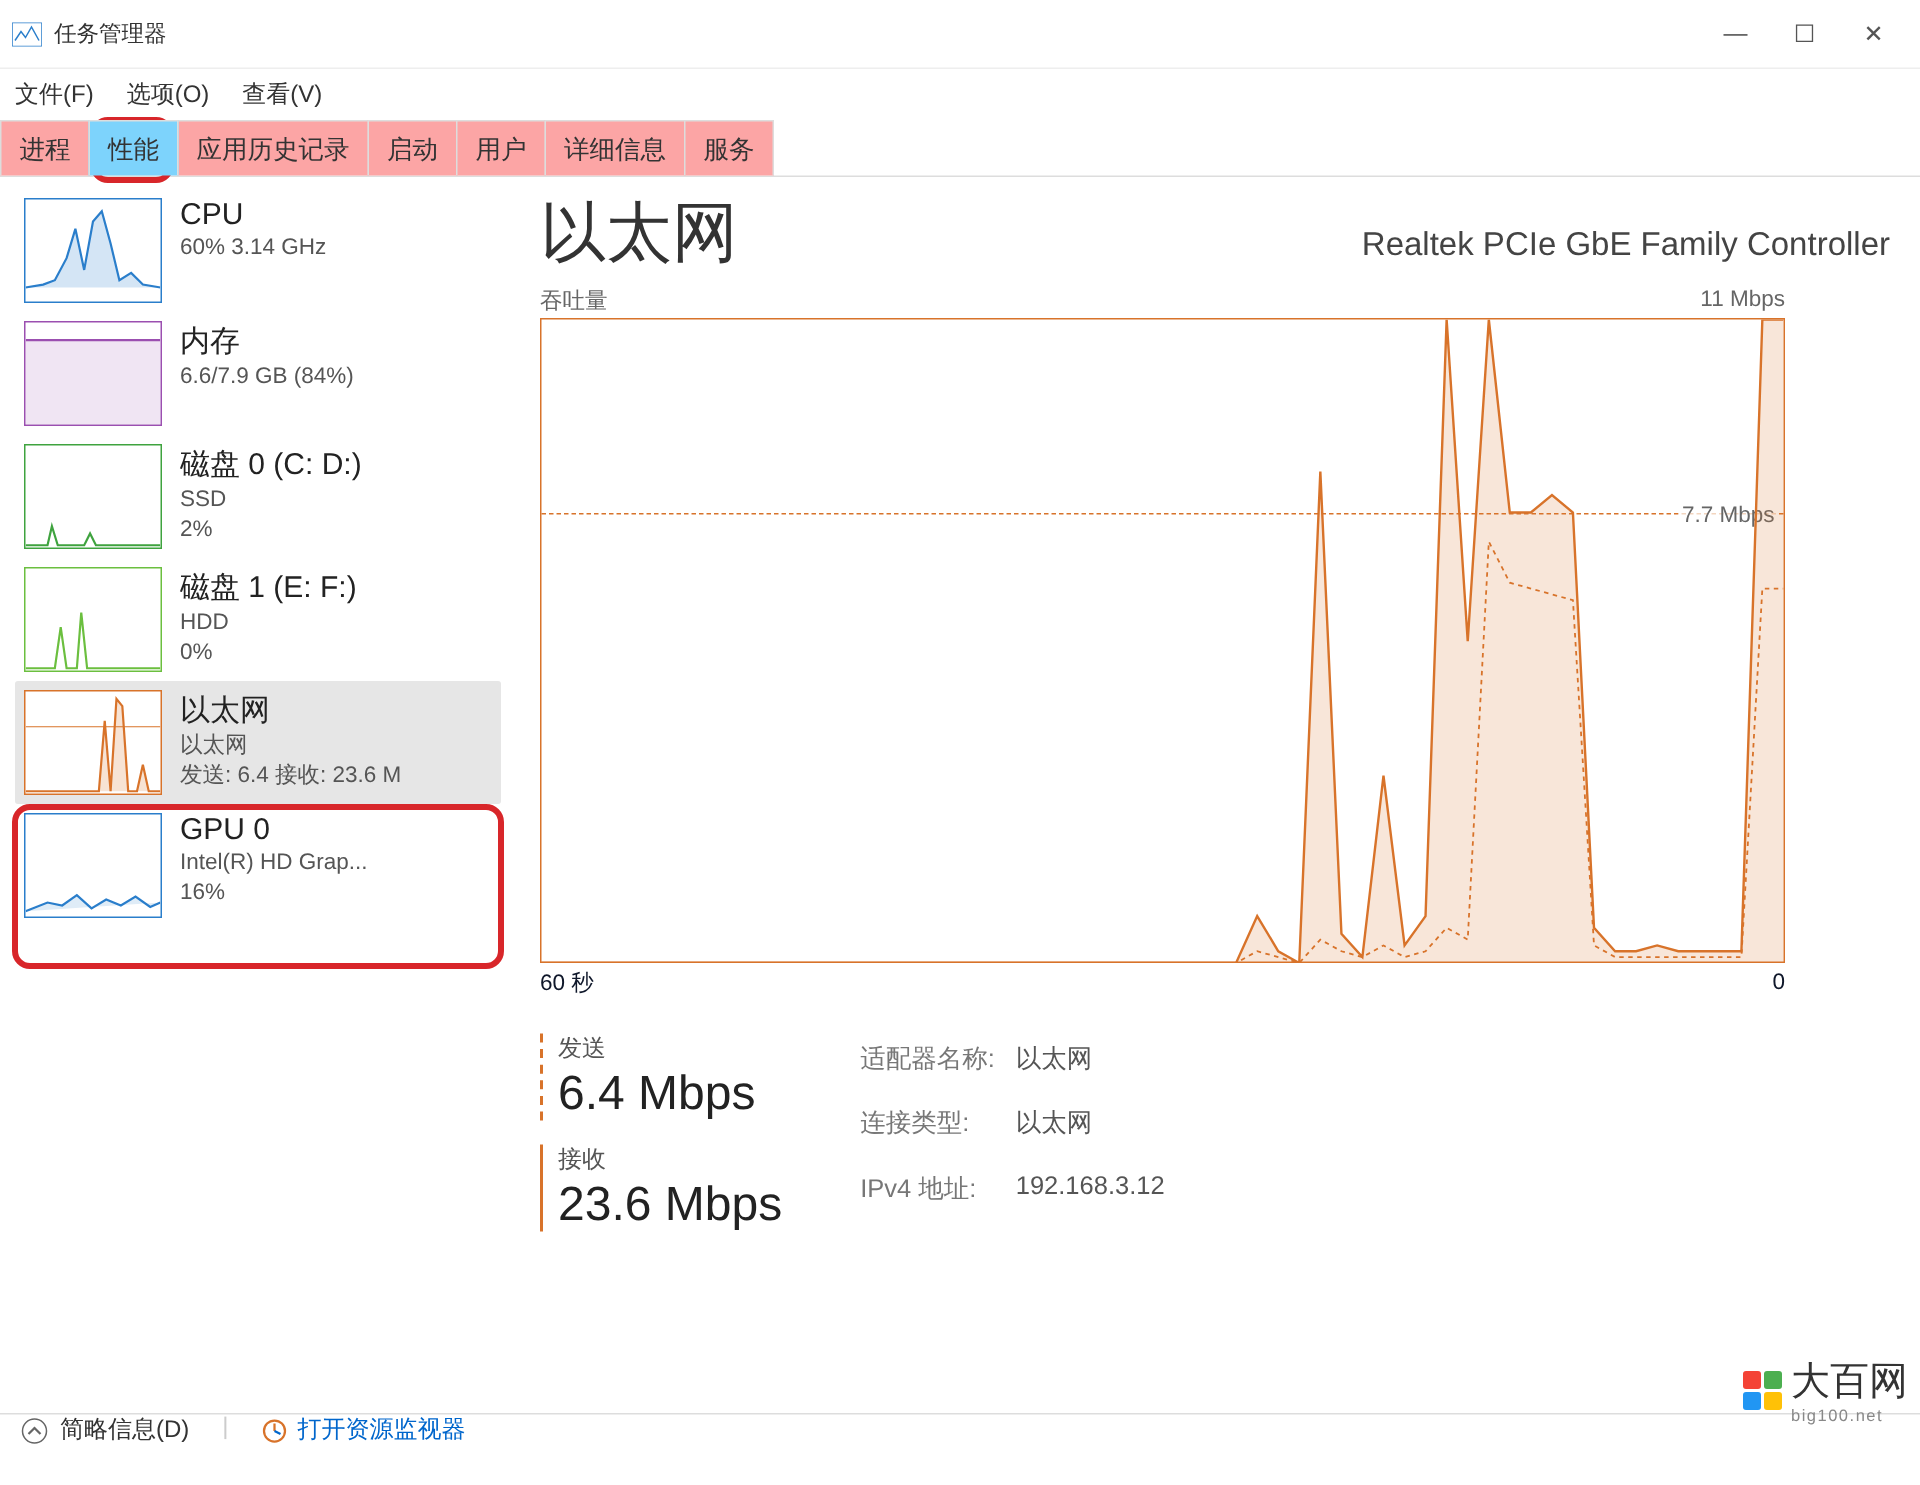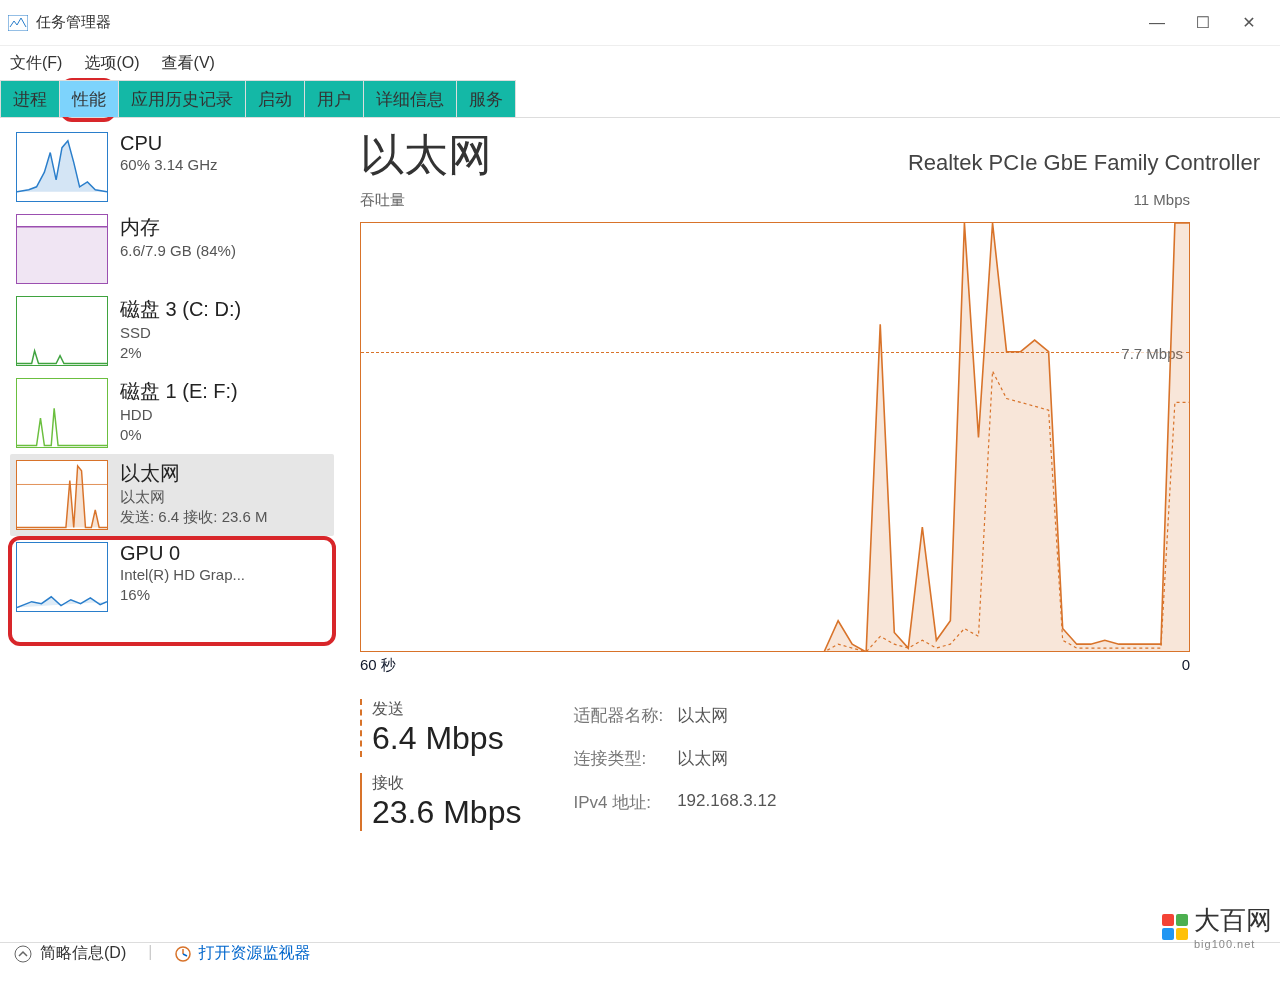--- a/index.html
+++ b/index.html
@@ -10,21 +10,21 @@
 .titlebar .app-icon { width: 20px; height: 16px; margin-right: 8px; }
 .titlebar .title { font-size: 15px; color: #333; flex: 1; }
 .winbtns { display: flex; gap: 0; }
 .winbtn { width: 46px; height: 30px; display: flex; align-items: center; justify-content: center; color: #555; }
 
 
 .menubar { height: 34px; display: flex; align-items: center; padding: 0 10px; gap: 22px; font-size: 16px; color: #333; }
 
 
 .tabstrip { height: 38px; display: flex; align-items: stretch; border-bottom: 1px solid #ddd; font-size: 17px; }
-.tab { padding: 6px 12px; display: flex; align-items: center; color: #333; background: #14b8a6; border: 1px solid #ddd; border-bottom: none; margin-right: -1px; }
+.tab { padding: 6px 12px; display: flex; align-items: center; color: #333; background: #fca5a5; border: 1px solid #ddd; border-bottom: none; margin-right: -1px; }
 .tab.active { background: #7dd3fc; position: relative; z-index: 2; }
 
 
 .hl-tab { position: absolute; border: 4px solid #d8262a; border-radius: 12px; pointer-events: none; }
 
 
 .main { display: flex; height: calc(990px - 38px - 34px - 38px - 48px); }
 .sidebar { width: 340px; padding: 8px 6px 8px 10px; overflow: hidden; }
 .content { flex: 1; padding: 8px 20px 0 20px; position: relative; }
 
@@ -32,21 +32,21 @@
 .sb-item { display: flex; gap: 12px; padding: 6px 6px; border-radius: 2px; align-items: flex-start; }
 .sb-item.selected { background: #e6e6e6; }
 .sb-thumb { width: 92px; height: 70px; border: 1px solid; position: relative; overflow: hidden; background: #fff; flex-shrink: 0; }
 .sb-text .t1 { font-size: 20px; color: #222; }
 .sb-text .t2, .sb-text .t3 { font-size: 15px; color: #555; line-height: 1.35; }
 
 
 .hdr { display: flex; justify-content: space-between; align-items: baseline; margin-bottom: 6px; }
 .hdr h1 { font-size: 44px; font-weight: 400; color: #333; }
 .hdr .adapter { font-size: 22px; color: #444; }
-.axis-top { display: flex; justify-content: space-between; font-size: 15px; color: #666; margin-bottom: 12px; }
+.axis-top { display: flex; justify-content: space-between; font-size: 15px; color: #666; margin-bottom: 2px; }
 .chart { width: 830px; height: 430px; border: 1px solid #d8732a; position: relative; background: #fff; }
 .chart .hline { position: absolute; left: 0; right: 0; border-top: 1px dashed #d8732a; }
 .chart .lbl77 { position: absolute; right: 4px; top: 122px; font-size: 15px; color: #666; background: rgba(255,255,255,0.7); padding: 0 2px; }
 .chart svg { position: absolute; inset: 0; }
 .axis-bot { display: flex; justify-content: space-between; font-size: 15px; color: #0f172a; margin-top: 4px; width: 830px; }
 
 
 .stats { display: flex; gap: 50px; margin-top: 24px; }
 .stat-col { display: flex; flex-direction: column; gap: 16px; }
 .stat { border-left: 2px solid; padding-left: 10px; }
@@ -132,21 +132,21 @@
       </div>
     </div>
 
     <div class="sb-item">
       <div class="sb-thumb" style="border-color:#3fa33f">
         <svg viewBox="0 0 92 70" preserveAspectRatio="none">
             <polyline points="0,68 15,68 18,55 22,68 40,68 44,60 48,68 92,68" fill="none" stroke="#3fa33f" stroke-width="1.5"></polyline>
           </svg>
       </div>
       <div class="sb-text">
-        <div class="t1">磁盘 3 (C: D:)</div>
+        <div class="t1">磁盘 0 (C: D:)</div>
         <div class="t2">SSD</div>
         <div class="t3">2%</div>
       </div>
     </div>
 
     <div class="sb-item">
       <div class="sb-thumb" style="border-color:#6bbf3f">
         <svg viewBox="0 0 92 70" preserveAspectRatio="none">
             <polyline points="0,68 20,68 24,40 28,68 35,68 38,30 42,68 92,68" fill="none" stroke="#6bbf3f" stroke-width="1.5"></polyline>
           </svg>

